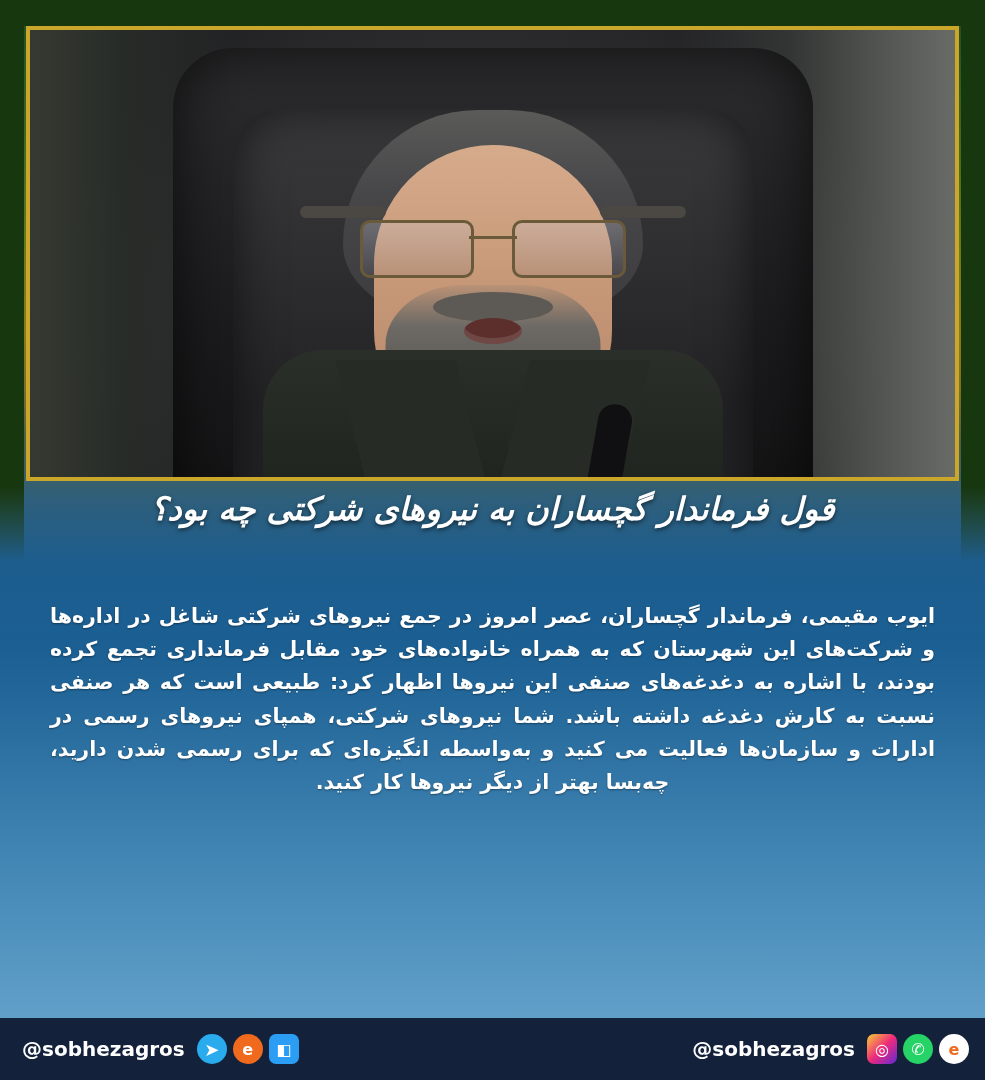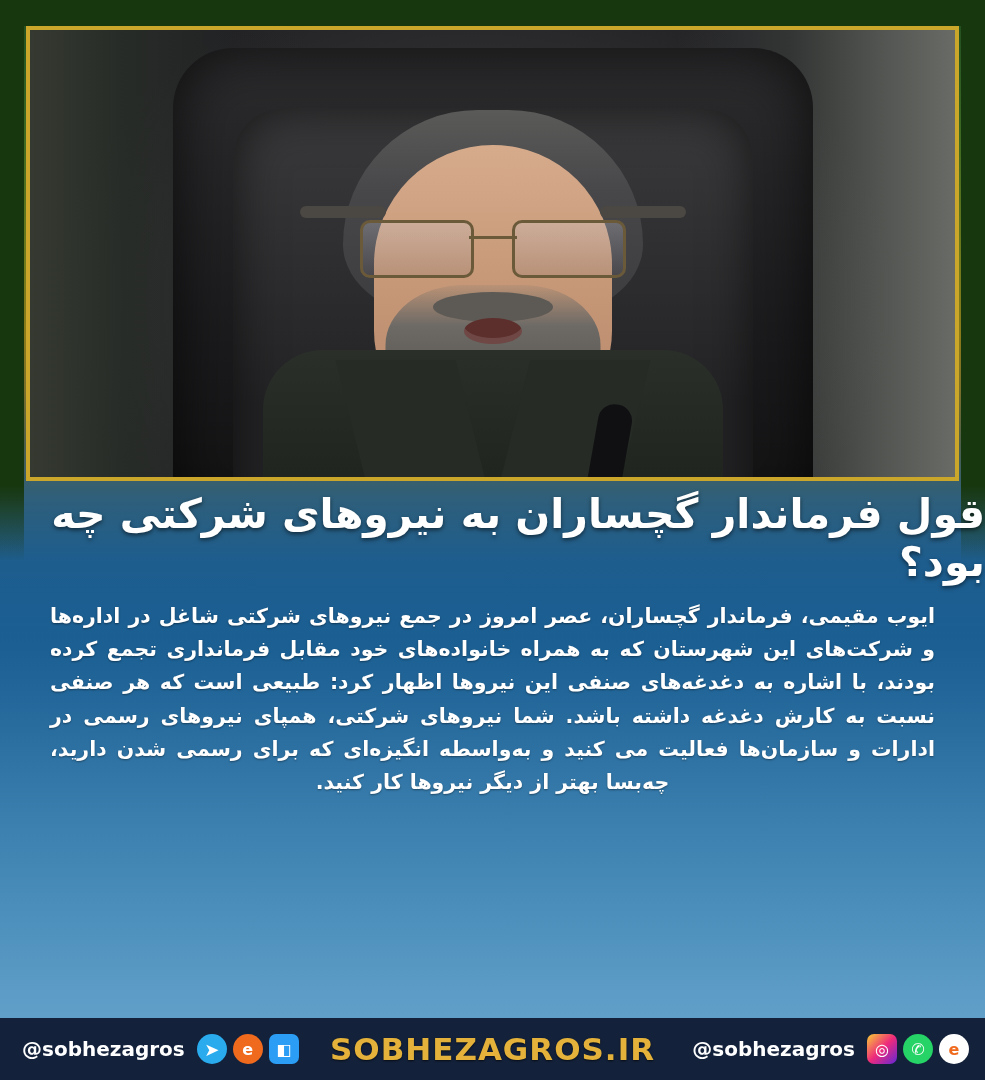--- a/index.html
+++ b/index.html
@@ -231,27 +231,28 @@
     border-radius: 16px 16px 4px 4px;
     transform: rotate(10deg);
   }
 
   
   .headline {
     position: absolute;
     top: 490px;
     left: 0;
     right: 0;
-    text-align: right;
+    text-align: center;
     color: #ffffff;
-    font-size: 41px;
+    font-size: 32px;
     font-weight: bold;
     letter-spacing: -0.5px;
     text-shadow: 0 2px 4px rgba(0,0,0,0.55);
     direction: rtl;
+    font-style: italic;
   }
 
   
   .body-text {
     position: absolute;
     top: 600px;
     left: 50px;
     right: 50px;
     color: #ffffff;
     direction: rtl;
@@ -363,21 +364,20 @@
   </div>
 
   <div class="footer">
     <div class="social-group">
       <span class="s-icon round" style="background:#ffffff;color:#f06a1e;">e</span>
       <span class="s-icon round" style="background:#25d366;">✆</span>
       <span class="s-icon" style="background:linear-gradient(135deg,#f9ce34,#ee2a7b,#6228d7);">◎</span>
       <span class="handle">@sobhezagros</span>
     </div>
 
-    <div class="site">SOBHEZAGROS.IR</div>
 
     <div class="social-group">
       <span class="s-icon" style="background:#2b9df4;">◧</span>
       <span class="s-icon round" style="background:#f06a1e;">e</span>
       <span class="s-icon round tg-glyph" style="background:#2aabee;">➤</span>
       <span class="handle">@sobhezagros</span>
     </div>
   </div>
 
 </div>

